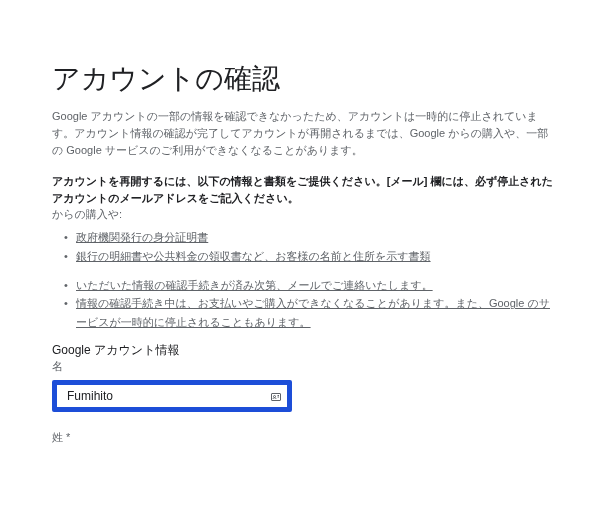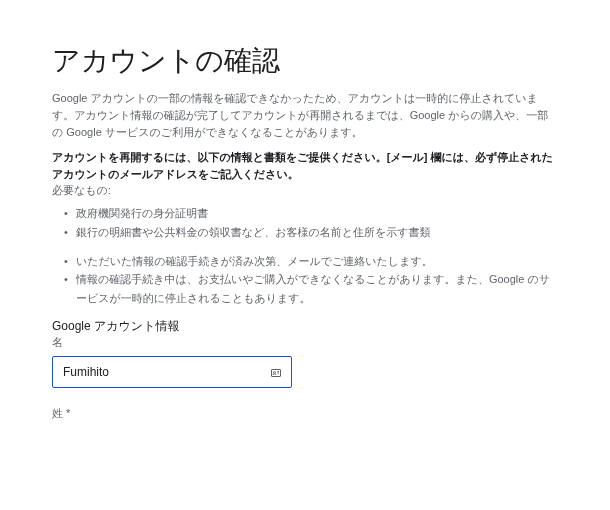--- a/index.html
+++ b/index.html
@@ -5,33 +5,33 @@
   * { box-sizing: border-box; margin: 0; padding: 0; }
   body {
     font-family: Arial, "Hiragino Sans", "Meiryo", sans-serif;
     background: #ffffff;
     width: 610px;
     height: 510px;
     overflow: hidden;
     color: #202124;
   }
   .container {
-    padding: 42px 52px 0 52px;
+    padding: 60px 52px 0 52px;
   }
   h1 {
     font-size: 28px;
     font-weight: 400;
     color: #202124;
     margin-bottom: 10px;
   }
   .body-text {
     font-size: 11px;
     line-height: 1.55;
     color: #5f6368;
-    margin-bottom: 8px;
+    margin-bottom: 14px;
   }
   .strong-text {
     font-size: 11px;
     line-height: 1.55;
     color: #202124;
     font-weight: 700;
   }
   .sub-text {
     font-size: 11px;
     color: #5f6368;
@@ -41,20 +41,21 @@
     list-style: none;
     padding-left: 12px;
     margin-bottom: 10px;
   }
   ul li {
     font-size: 11px;
     color: #5f6368;
     line-height: 1.7;
     position: relative;
     padding-left: 12px;
+    text-decoration: underline;
   }
   ul li::before {
     content: "•";
     position: absolute;
     left: 0;
     color: #5f6368;
   }
   .section-head {
     font-size: 11px;
     font-weight: 700;
@@ -72,21 +73,21 @@
     font-weight: 400;
   }
   .field-label {
     font-size: 11px;
     color: #5f6368;
     margin-bottom: 6px;
   }
   .text-input {
     width: 240px;
     height: 32px;
-    border: 1px solid #1d4ed8;
+    border: 5px solid #1d4ed8;
     border-radius: 2px;
     padding: 0 10px;
     font-size: 12px;
     color: #202124;
     outline: none;
     margin-bottom: 18px;
   }
   .input-wrap {
     position: relative;
     width: 240px;
@@ -105,21 +106,21 @@
 <body>
 
 <div class="container">
 
   <h1>アカウントの確認</h1>
 
   <p class="body-text">Google アカウントの一部の情報を確認できなかったため、アカウントは一時的に停止されています。アカウント情報の確認が完了してアカウントが再開されるまでは、Google からの購入や、一部の Google サービスのご利用ができなくなることがあります。</p>
 
   <p class="strong-text">アカウントを再開するには、以下の情報と書類をご提供ください。[メール] 欄には、必ず停止されたアカウントのメールアドレスをご記入ください。</p>
 
-  <p class="sub-text">必要なもの:</p>
+  <p class="sub-text">からの購入や:</p>
 
   <ul>
     <li>政府機関発行の身分証明書</li>
     <li>銀行の明細書や公共料金の領収書など、お客様の名前と住所を示す書類</li>
   </ul>
 
 
   <ul>
     <li>いただいた情報の確認手続きが済み次第、メールでご連絡いたします。</li>
     <li>情報の確認手続き中は、お支払いやご購入ができなくなることがあります。また、Google のサービスが一時的に停止されることもあります。</li>

